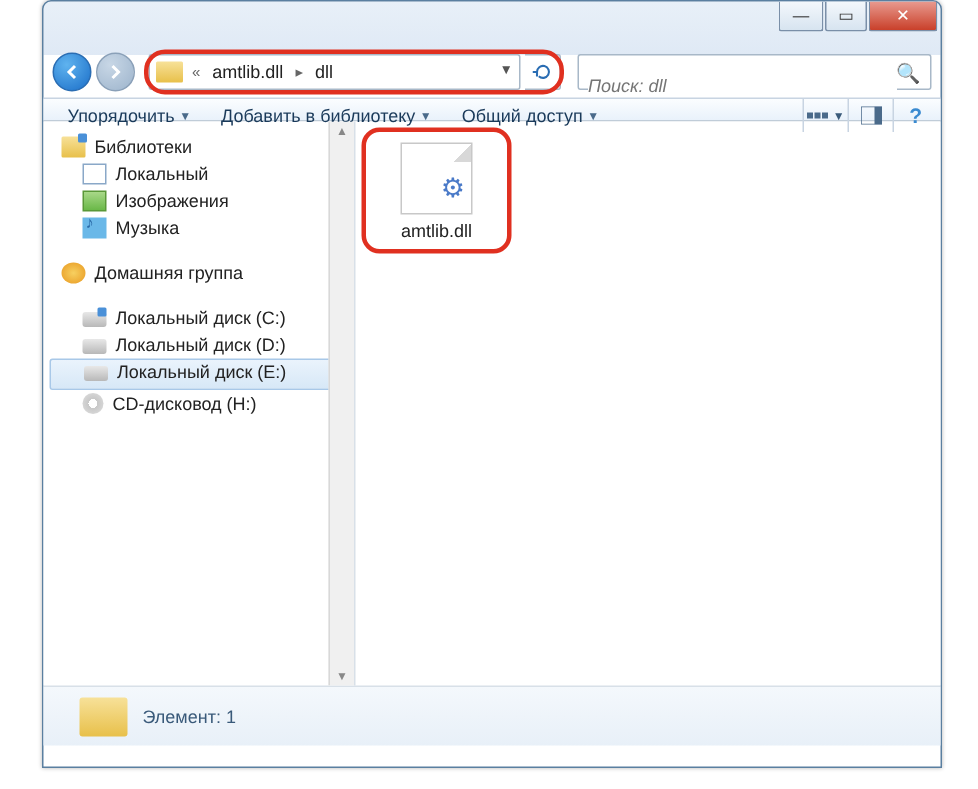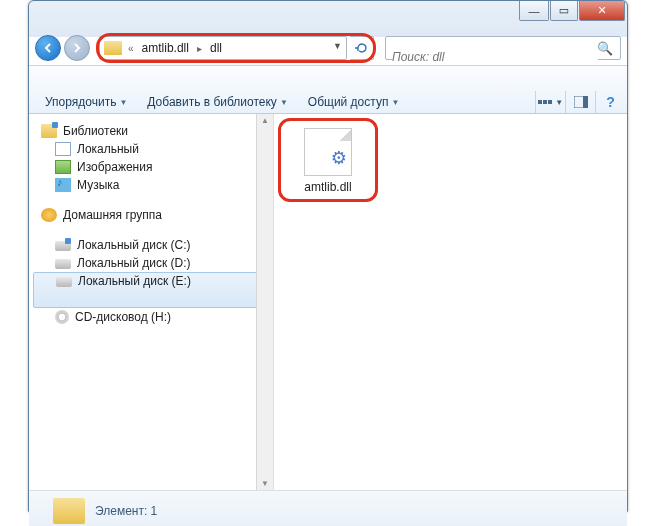--- a/index.html
+++ b/index.html
@@ -21,35 +21,35 @@
 .bc-folder { width: 18px; height: 14px; margin: 0 4px; background: linear-gradient(#f7e199,#e8c04a); border-radius: 1px; }
 .bc-sep { color: #666; padding: 0 2px; font-size: 10px; }
 .bc-seg { padding: 0 6px; color: #222; }
 .bc-drop { position: absolute; right: 4px; top: 4px; color: #555; font-size: 9px; }
 .refresh { width: 24px; height: 24px; border: 1px solid #a8b8c8; border-left: none; background: #fff; display: flex; align-items: center; justify-content: center; color: #2a6db3; border-radius: 0 2px 2px 0; }
 .searchbox { flex: 1; height: 24px; border: 1px solid #a8b8c8; background: #fff; margin-left: 8px; display: flex; align-items: center; border-radius: 2px; padding: 0 6px; }
 .searchbox input { border: none; outline: none; flex: 1; color: #888; font-style: italic; margin-top: 17px; }
 .search-ico { color: #5a7fa0; font-size: 13px; }
 
 
-.toolbar { height: 49px; background: linear-gradient(#fbfdff, #e9f2fb); border-top: 1px solid #c8d4e2; border-bottom: 1px solid #c0ccd8; display: flex; align-items: flex-end; padding: 0 8px; gap: 4px; }
+.toolbar { height: 16px; background: linear-gradient(#fbfdff, #e9f2fb); border-top: 1px solid #c8d4e2; border-bottom: 1px solid #c0ccd8; display: flex; align-items: flex-start; padding: 0 8px; gap: 4px; }
 .tb-btn { padding: 4px 8px; color: #1a3a5a; display: flex; align-items: center; gap: 3px; }
 .tb-btn .caret { font-size: 8px; color: #4a6a8a; }
 .tb-spacer { flex: 1; }
 .tb-icon { width: 24px; height: 22px; display: flex; align-items: center; justify-content: center; color: #3a5a7a; margin-left: 2px; border-left: 1px solid #c8d4e2; padding-left: 6px; }
 .view-ico { display: flex; gap: 1px; }
 .view-ico span { width: 4px; height: 4px; background: #4a6a8a; }
 
 
 .body { display: flex; height: 376px; background: #fff; }
-.tree { width: 245px; border-right: 1px solid #d8e0e8; padding: 8px 4px; overflow: hidden; position: relative; }
+.tree { width: 208px; border-right: 1px solid #d8e0e8; padding: 8px 4px; overflow: hidden; position: relative; }
 .tree-group { margin-bottom: 12px; }
 .tree-item { display: flex; align-items: center; padding: 2px 4px 2px 22px; gap: 6px; color: #222; white-space: nowrap; }
 .tree-item.root { padding-left: 8px; font-weight: normal; }
-.tree-item.sel { background: linear-gradient(#eaf3fc,#d7e8f7); border: 1px solid #a8c8e8; border-radius: 2px; padding-top: 1px; padding-bottom: 19px; }
+.tree-item.sel { background: linear-gradient(#eaf3fc,#d7e8f7); border: 1px solid #a8c8e8; border-radius: 2px; padding-top: 1px; padding-bottom: 4px; }
 .tico { width: 16px; height: 14px; flex-shrink: 0; }
 .tico.lib { background: linear-gradient(#f7e199,#e8c04a); border-radius: 1px; position: relative; }
 .tico.lib::after { content:""; position:absolute; right:-1px; top:-2px; width:6px; height:6px; background:#4a90d8; border-radius:1px; }
 .tico.vid { background: linear-gradient(90deg,#3a5ac8 2px,#fff 2px,#fff 12px,#3a5ac8 12px); border:1px solid #3a5ac8; }
 .tico.doc { background:#fff; border:1px solid #8aa8c8; }
 .tico.img { background: linear-gradient(#a8d888,#6ab848); border:1px solid #5a9838; }
 .tico.mus { background:#6ab8e8; position:relative; }
 .tico.mus::before { content:"♪"; position:absolute; left:2px; top:-2px; font-size:11px; color:#2a6aa8; }
 .tico.home { background: radial-gradient(#f7d060,#e89820); border-radius:50%; }
 .tico.comp { background: linear-gradient(#c8d8e8,#8aa8c8); border-radius:1px; }

